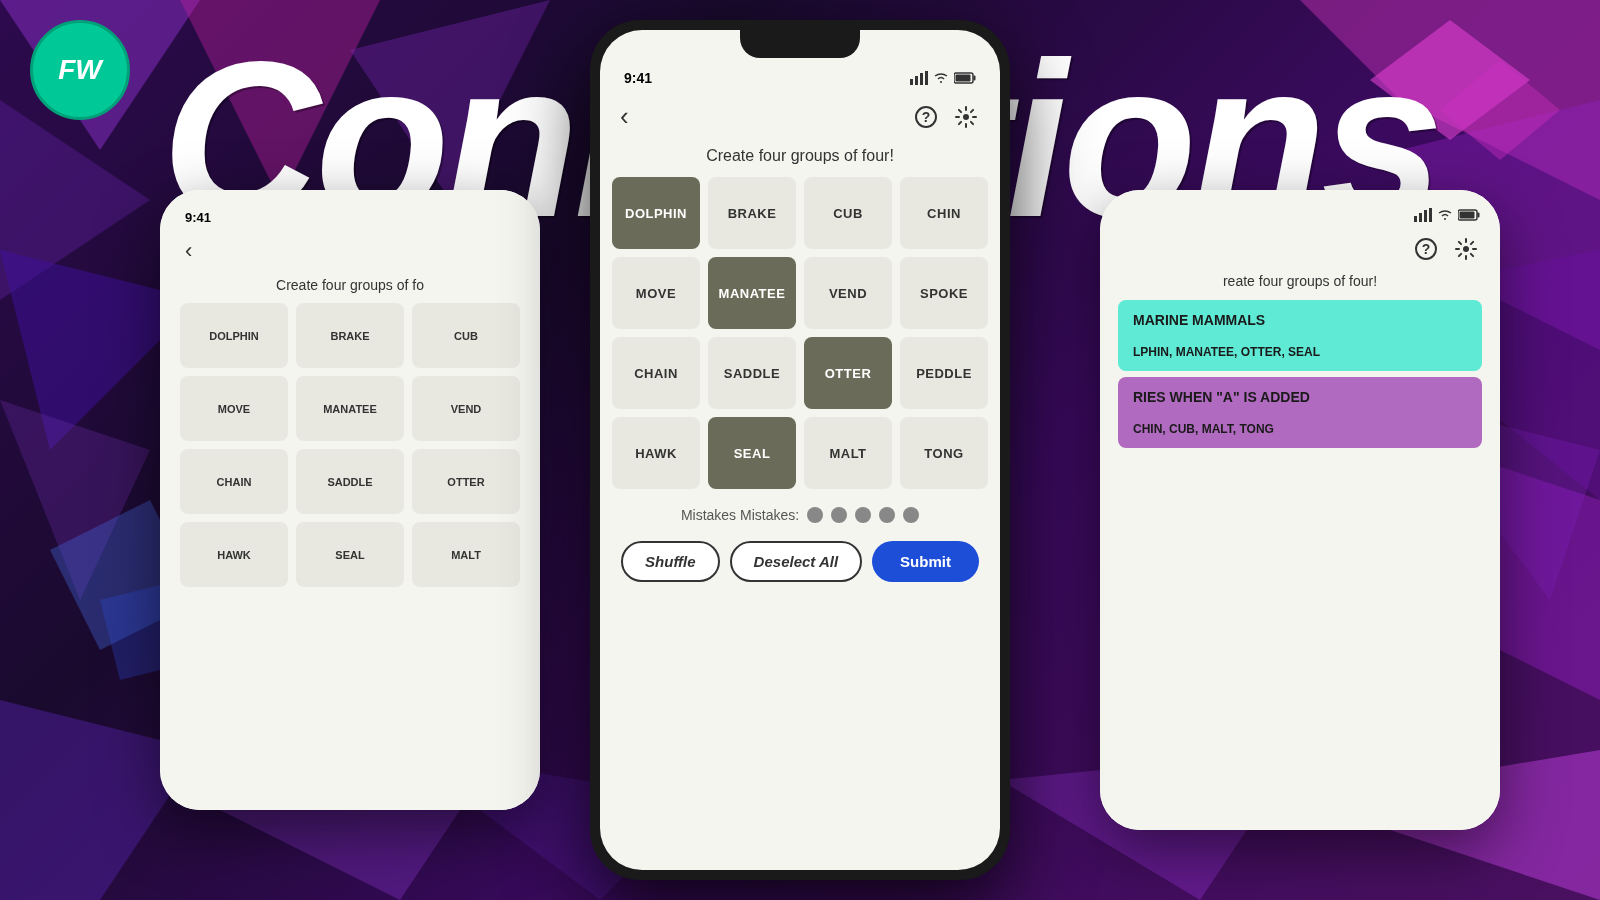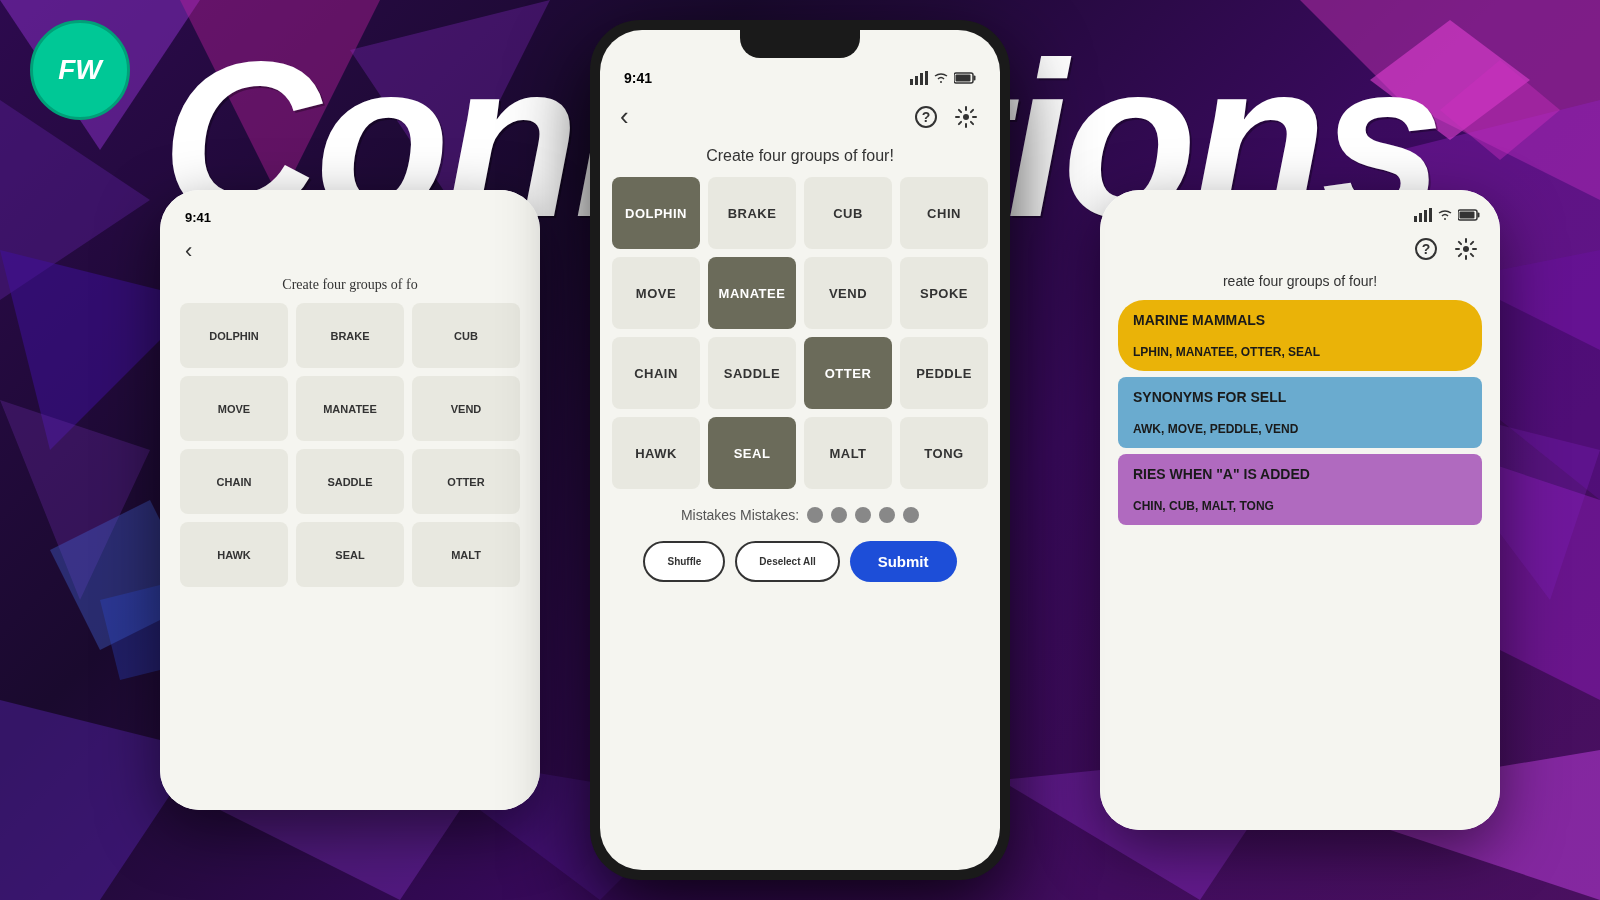--- a/index.html
+++ b/index.html
@@ -250,24 +250,25 @@
       gap: 10px;
       padding: 0 20px;
       justify-content: center;
     }
 
     .btn-shuffle, .btn-deselect {
       border: 2px solid #333;
       background: white;
       border-radius: 30px;
       padding: 0 22px;
-      font-size: 10px;
+      font-size: 15px;
       font-weight: 600;
       cursor: pointer;
       color: #333;
+      font-style: italic;
     }
 
     .btn-submit {
       background: #1d4ed8;
       color: white;
       border: none;
       border-radius: 30px;
       padding: 12px 28px;
       font-size: 15px;
       font-weight: 700;
@@ -293,21 +294,20 @@
       display: flex;
       align-items: center;
       padding: 8px 10px;
     }
 
     .left-title {
       text-align: center;
       font-size: 14px;
       color: #333;
       padding: 5px;
-      font-family: Liberation Serif, serif;
     }
 
     .left-grid {
       display: grid;
       grid-template-columns: repeat(3, 1fr);
       gap: 8px;
       padding: 5px;
     }
 
     .left-tile {
@@ -351,21 +351,21 @@
       padding: 5px;
     }
 
     
     .answer-group {
       margin: 6px 8px;
       border-radius: 8px;
       padding: 12px 15px;
     }
 
-    .answer-group.yellow { background: #eab308; border-radius: 26px; }
+    .answer-group.yellow { background: #5eead4; }
     .answer-group.green { background: #6abf5e; }
     .answer-group.blue { background: #6aabcf; }
     .answer-group.purple { background: #b06abf; }
 
     .answer-group-title {
       font-weight: 900;
       font-size: 14px;
       color: #1a1a1a;
       text-transform: uppercase;
     }
@@ -580,24 +580,20 @@
           </svg>
         </div>
       </div>
 
       <div class="right-title">reate four groups of four!</div>
 
       <div class="answer-group yellow">
         <div class="answer-group-title">MARINE MAMMALS</div>
         <div class="answer-group-words">LPHIN, MANATEE, OTTER, SEAL</div>
       </div>
-      <div class="answer-group blue">
-        <div class="answer-group-title">SYNONYMS FOR SELL</div>
-        <div class="answer-group-words">AWK, MOVE, PEDDLE, VEND</div>
-      </div>
       <div class="answer-group purple">
         <div class="answer-group-title">RIES WHEN "A" IS ADDED</div>
         <div class="answer-group-words">CHIN, CUB, MALT, TONG</div>
       </div>
     </div>
   </div>
 
 </div>
 
 </body></html>

